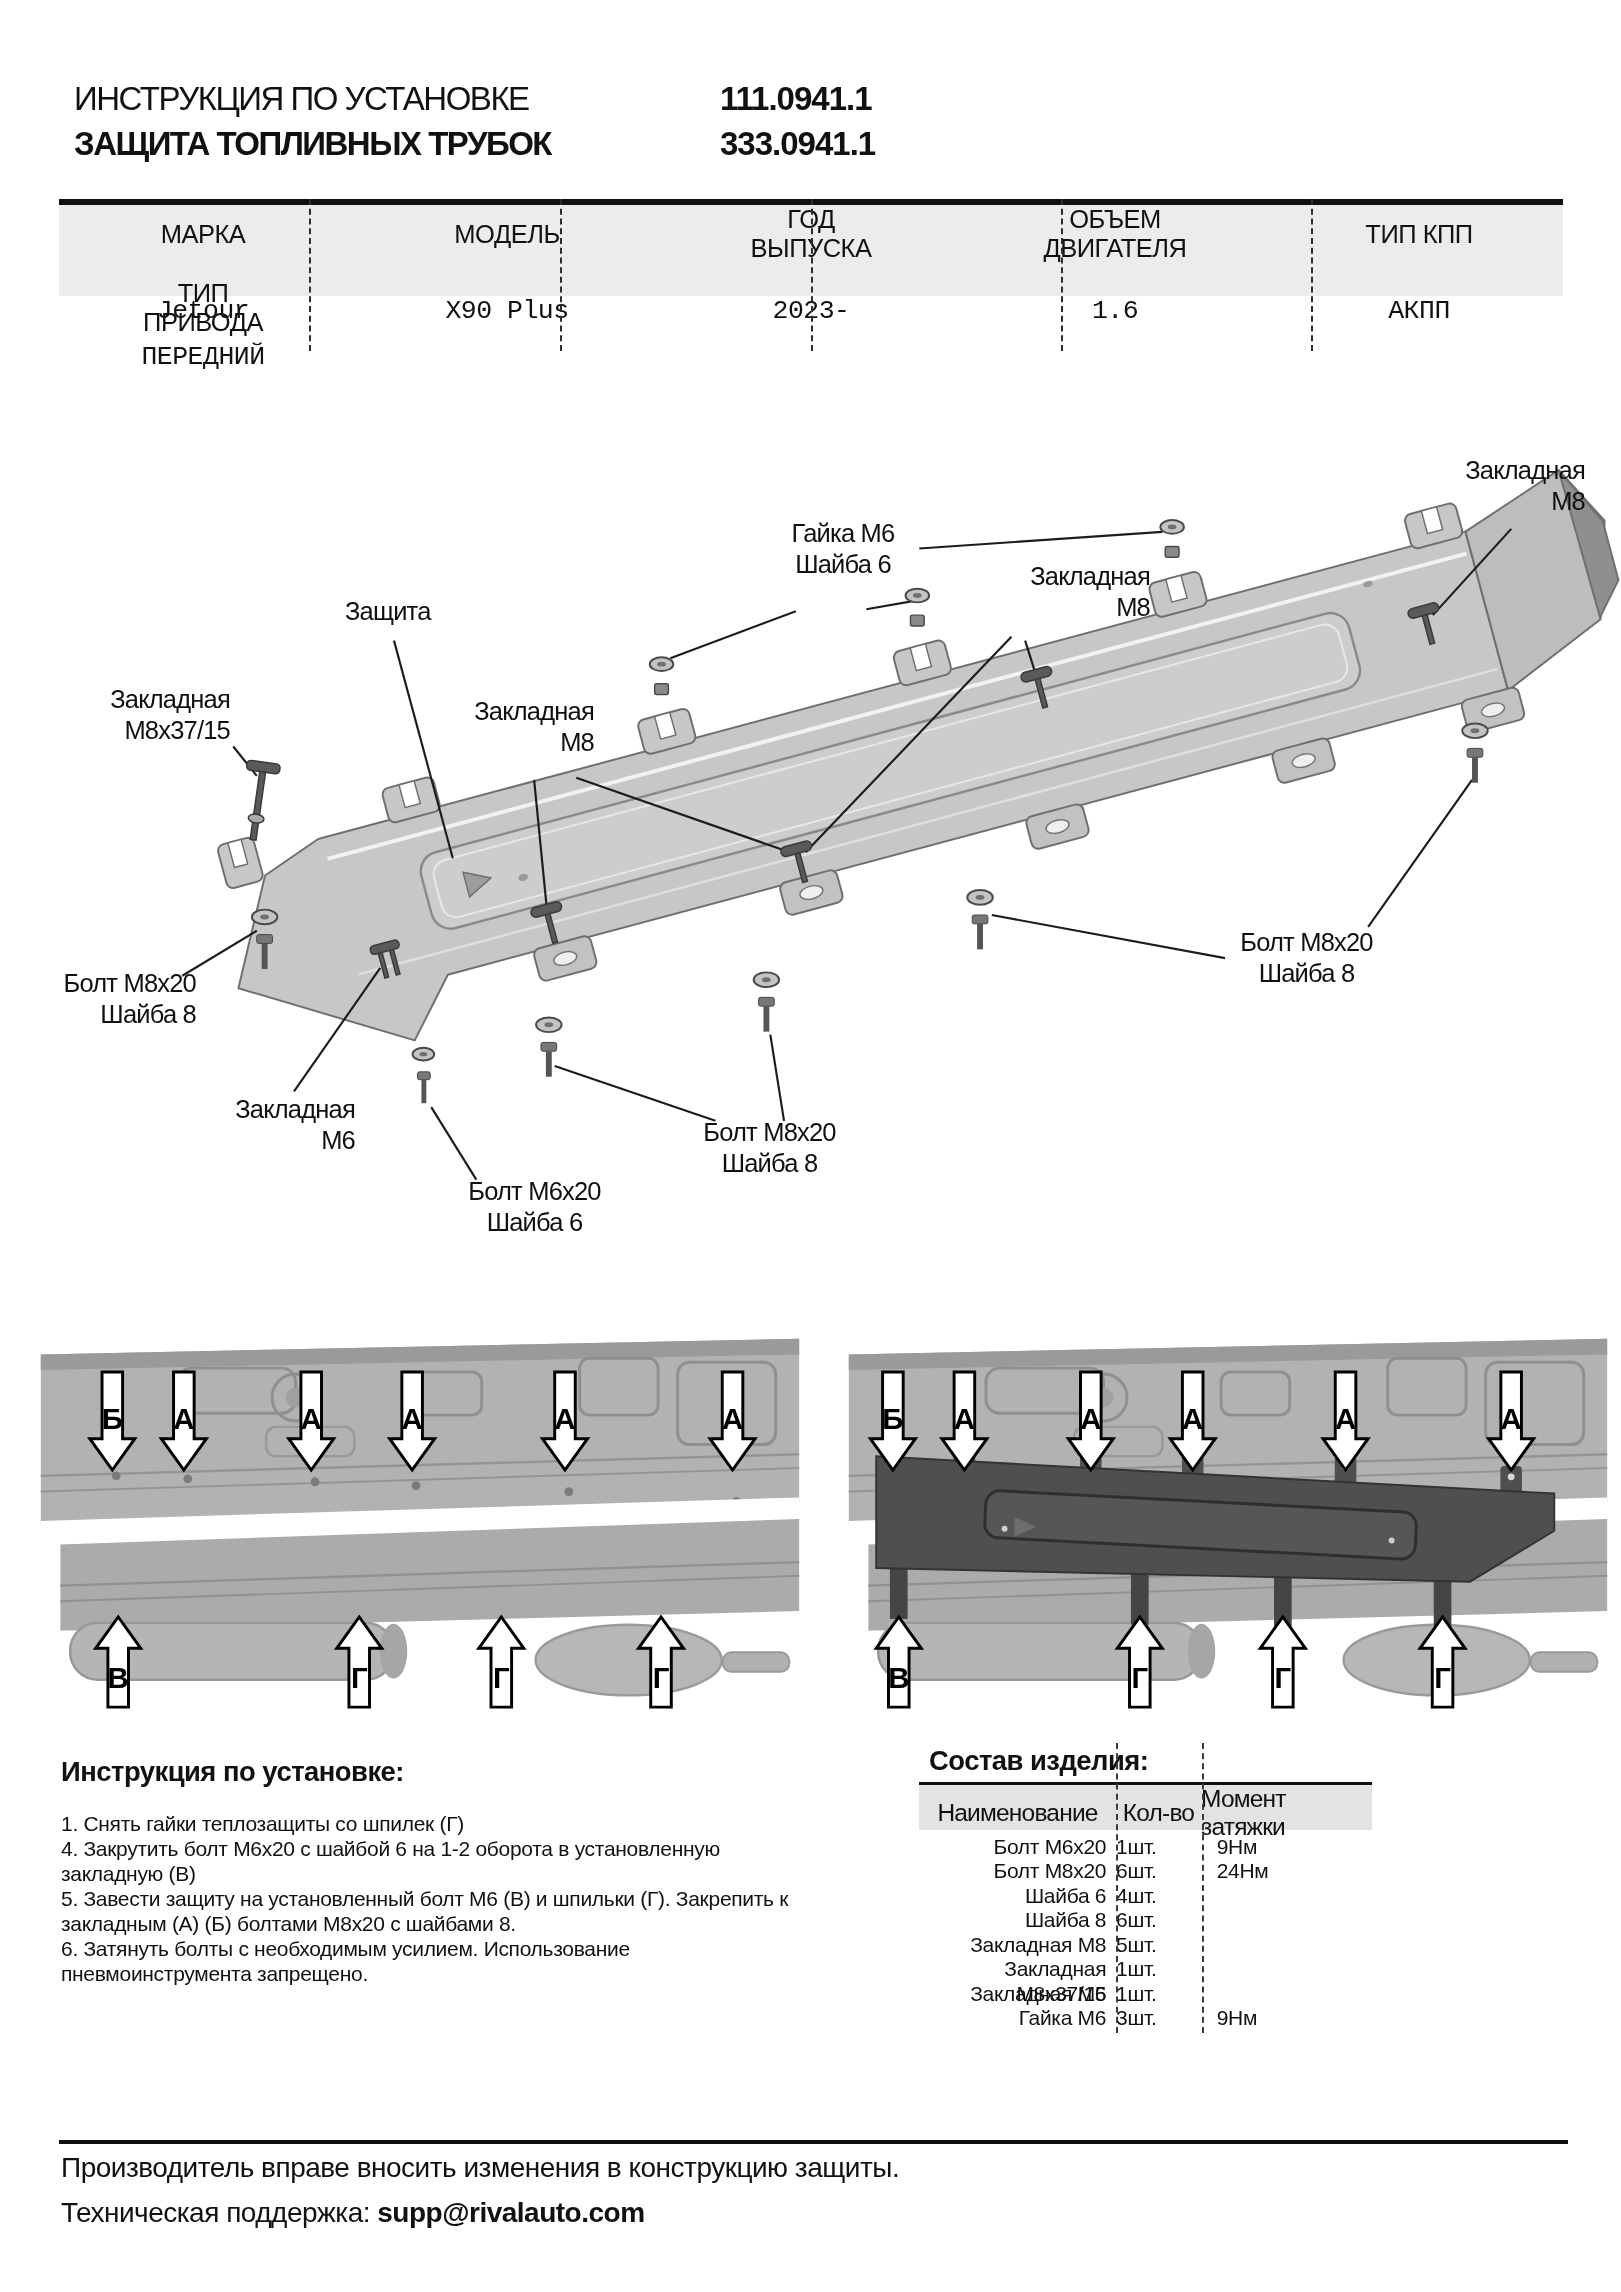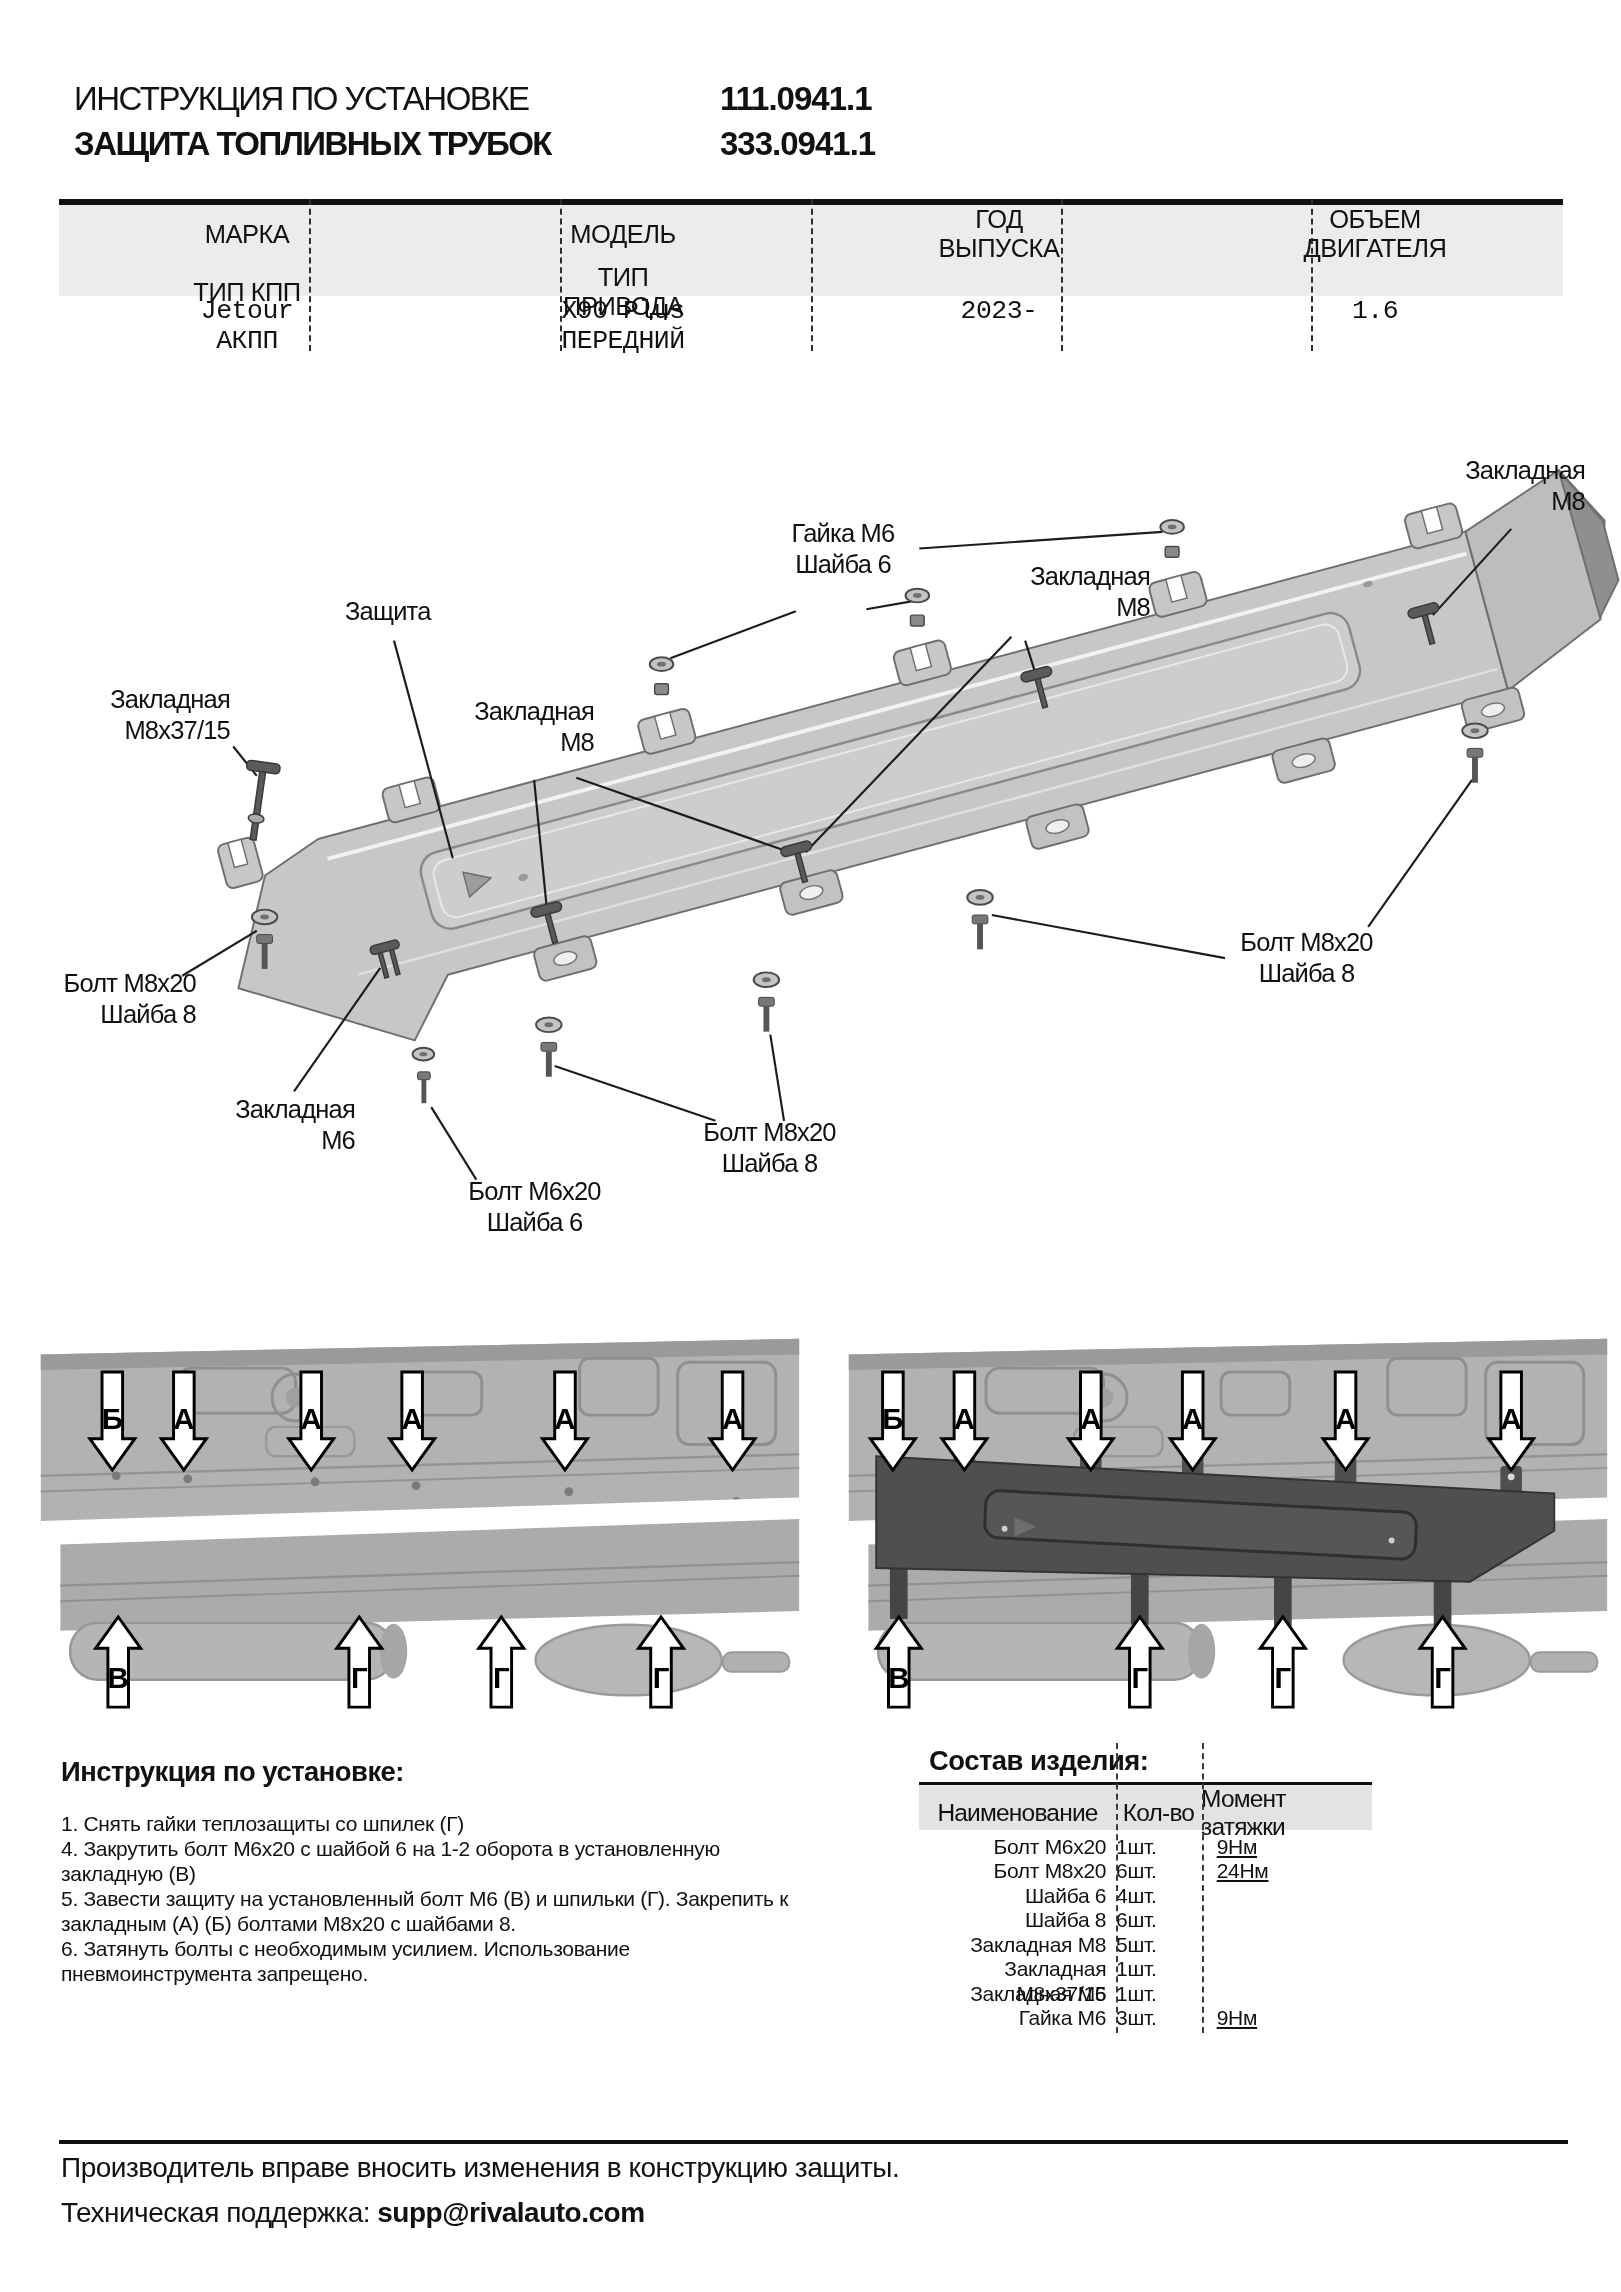--- a/index.html
+++ b/index.html
@@ -5,21 +5,21 @@
   html,body{margin:0;padding:0;background:#888;}
   .page{position:relative;width:1621px;height:2293px;background:#ffffff;overflow:hidden;
         font-family:"Liberation Sans",sans-serif;color:#111;}
   .abs{position:absolute;}
   
   .doc-title{font-size:33px;letter-spacing:-1.5px;line-height:45px;white-space:nowrap;}
   .doc-title .l2{font-weight:bold;}
   .doc-codes{font-size:33px;font-weight:bold;letter-spacing:-1px;line-height:45px;white-space:nowrap;}
   
   .vt{left:59px;top:199px;width:1504px;border-top:6.9px solid #111;}
-  .vt-row{display:grid;grid-template-columns:repeat(4,1fr);}
+  .vt-row{display:grid;grid-template-columns:repeat(5,1fr);gap:16px;}
   .vt-head{background:#ececec;height:91px;}
   .vt-hcell{display:flex;flex-direction:column;justify-content:center;align-items:center;
             font-size:25.5px;line-height:29px;letter-spacing:-0.5px;}
   .vt-body{height:54px;}
   .vt-bcell{display:flex;justify-content:center;align-items:center;font-size:26.5px;letter-spacing:-0.5px;font-family:Liberation Mono, monospace;}
   .vt-dash{position:absolute;top:199px;height:152px;width:0;border-left:2.5px dashed #2d2d2d;}
   
   .lbl{position:absolute;font-size:25.5px;line-height:31px;letter-spacing:-0.8px;color:#101010;white-space:nowrap;}
   .lbl div:empty{display:none;}
   
@@ -27,21 +27,21 @@
   .inst-steps{font-size:21px;line-height:25px;letter-spacing:-0.3px;white-space:pre-line;width:784px;}
   
   .parts-title{font-size:27.4px;font-weight:bold;letter-spacing:-0.5px;}
   .parts{left:919px;top:1782px;width:453px;border-top:3.9px solid #111;}
   .parts-head{display:grid;grid-template-columns:197px 85px 171px;background:#e3e3e3;height:45px;}
   .parts-hcell{display:flex;align-items:center;justify-content:center;font-size:24.5px;letter-spacing:-0.8px;}
   .parts-rows{display:grid;grid-template-columns:197px 85px 171px;grid-auto-rows:24.5px;margin-top:4.9px;}
   .parts-rows div{font-size:21px;letter-spacing:-0.3px;line-height:24.5px;}
   .pc-name{text-align:right;padding-right:9.8px;}
   .pc-qty{text-align:left;}
-  .pc-tq{text-align:left;padding-left:15.7px;text-decoration:underline;}
+  .pc-tq{text-align:left;padding-left:15.7px;}
   .pt-dash{position:absolute;top:1743px;height:290px;width:0;border-left:2px dashed #3a3a3a;}
   
   .footer-rule{left:59px;top:2140px;width:1509px;height:3.9px;background:#111;}
   .foot-line{font-size:28px;letter-spacing:-0.5px;white-space:nowrap;}
   .foot-line b{font-weight:bold;}
   svg{display:block;}
   svg text{font-family:"Liberation Sans",sans-serif;}
 </style>
 </head>
 <body>

